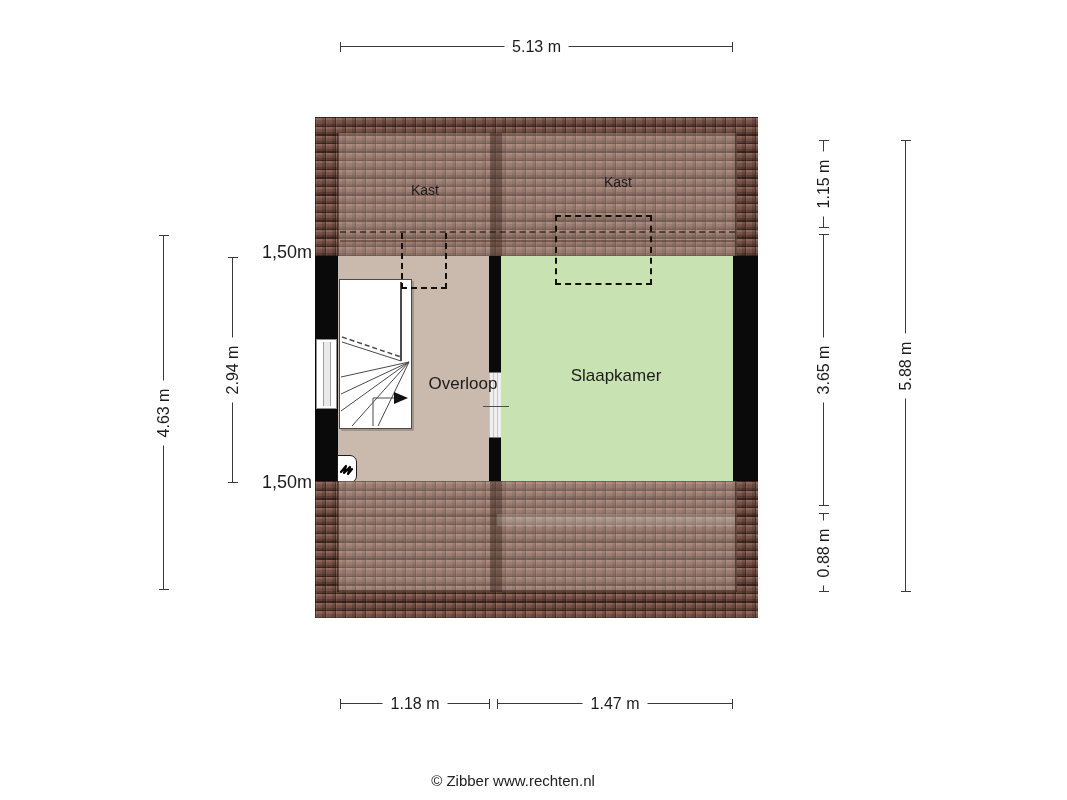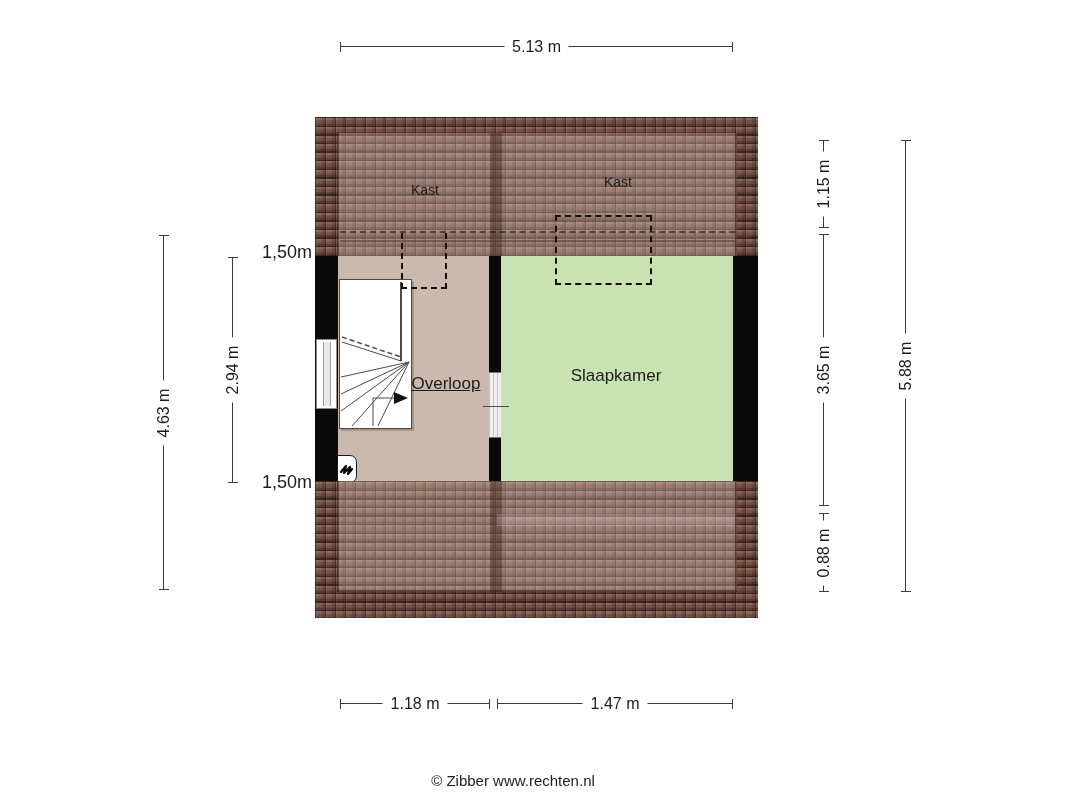--- a/index.html
+++ b/index.html
@@ -107,21 +107,21 @@
       <polygon points="54,112 54,124 68,118" fill="#111" stroke="none"></polygon>
     </svg>
   </div>
 
   <div class="mv" style="left:337px;top:455px;width:20px;height:28px;">
     <svg width="17" height="25" viewBox="0 0 17 25" style="position:absolute;left:0;top:0;">
       <polyline points="3,16 8,10 6,17 12,11 10,18 14,13" stroke="#000" stroke-width="2.2" fill="none" stroke-linecap="round" stroke-linejoin="round"></polyline>
     </svg>
   </div>
 
-  <div class="room-label" style="left:396px;top:374px;width:100px;text-decoration:underline;">Overloop</div>
+  <div class="room-label" style="left:413px;top:374px;width:100px;">Overloop</div>
   <div class="room-label" style="left:556px;top:366px;width:120px;">Slaapkamer</div>
 
   <div class="closet-dash left-open" style="left:401px;top:233px;width:42px;height:54px;"></div>
   <div class="closet-dash" style="left:555px;top:215px;width:93px;height:66px;"></div>
 
   <div class="roof" style="left:315px;top:481px;width:443px;height:137px;">
     <div class="roof-shade"></div>
     <div class="roof-light" style="left:23px;top:0;width:399px;height:111px;"></div>
     <div class="roof-divider" style="left:175px;top:0;width:12px;height:111px;"></div>
     <div class="roof-edge-v" style="left:22px;top:0;height:111px;"></div>

